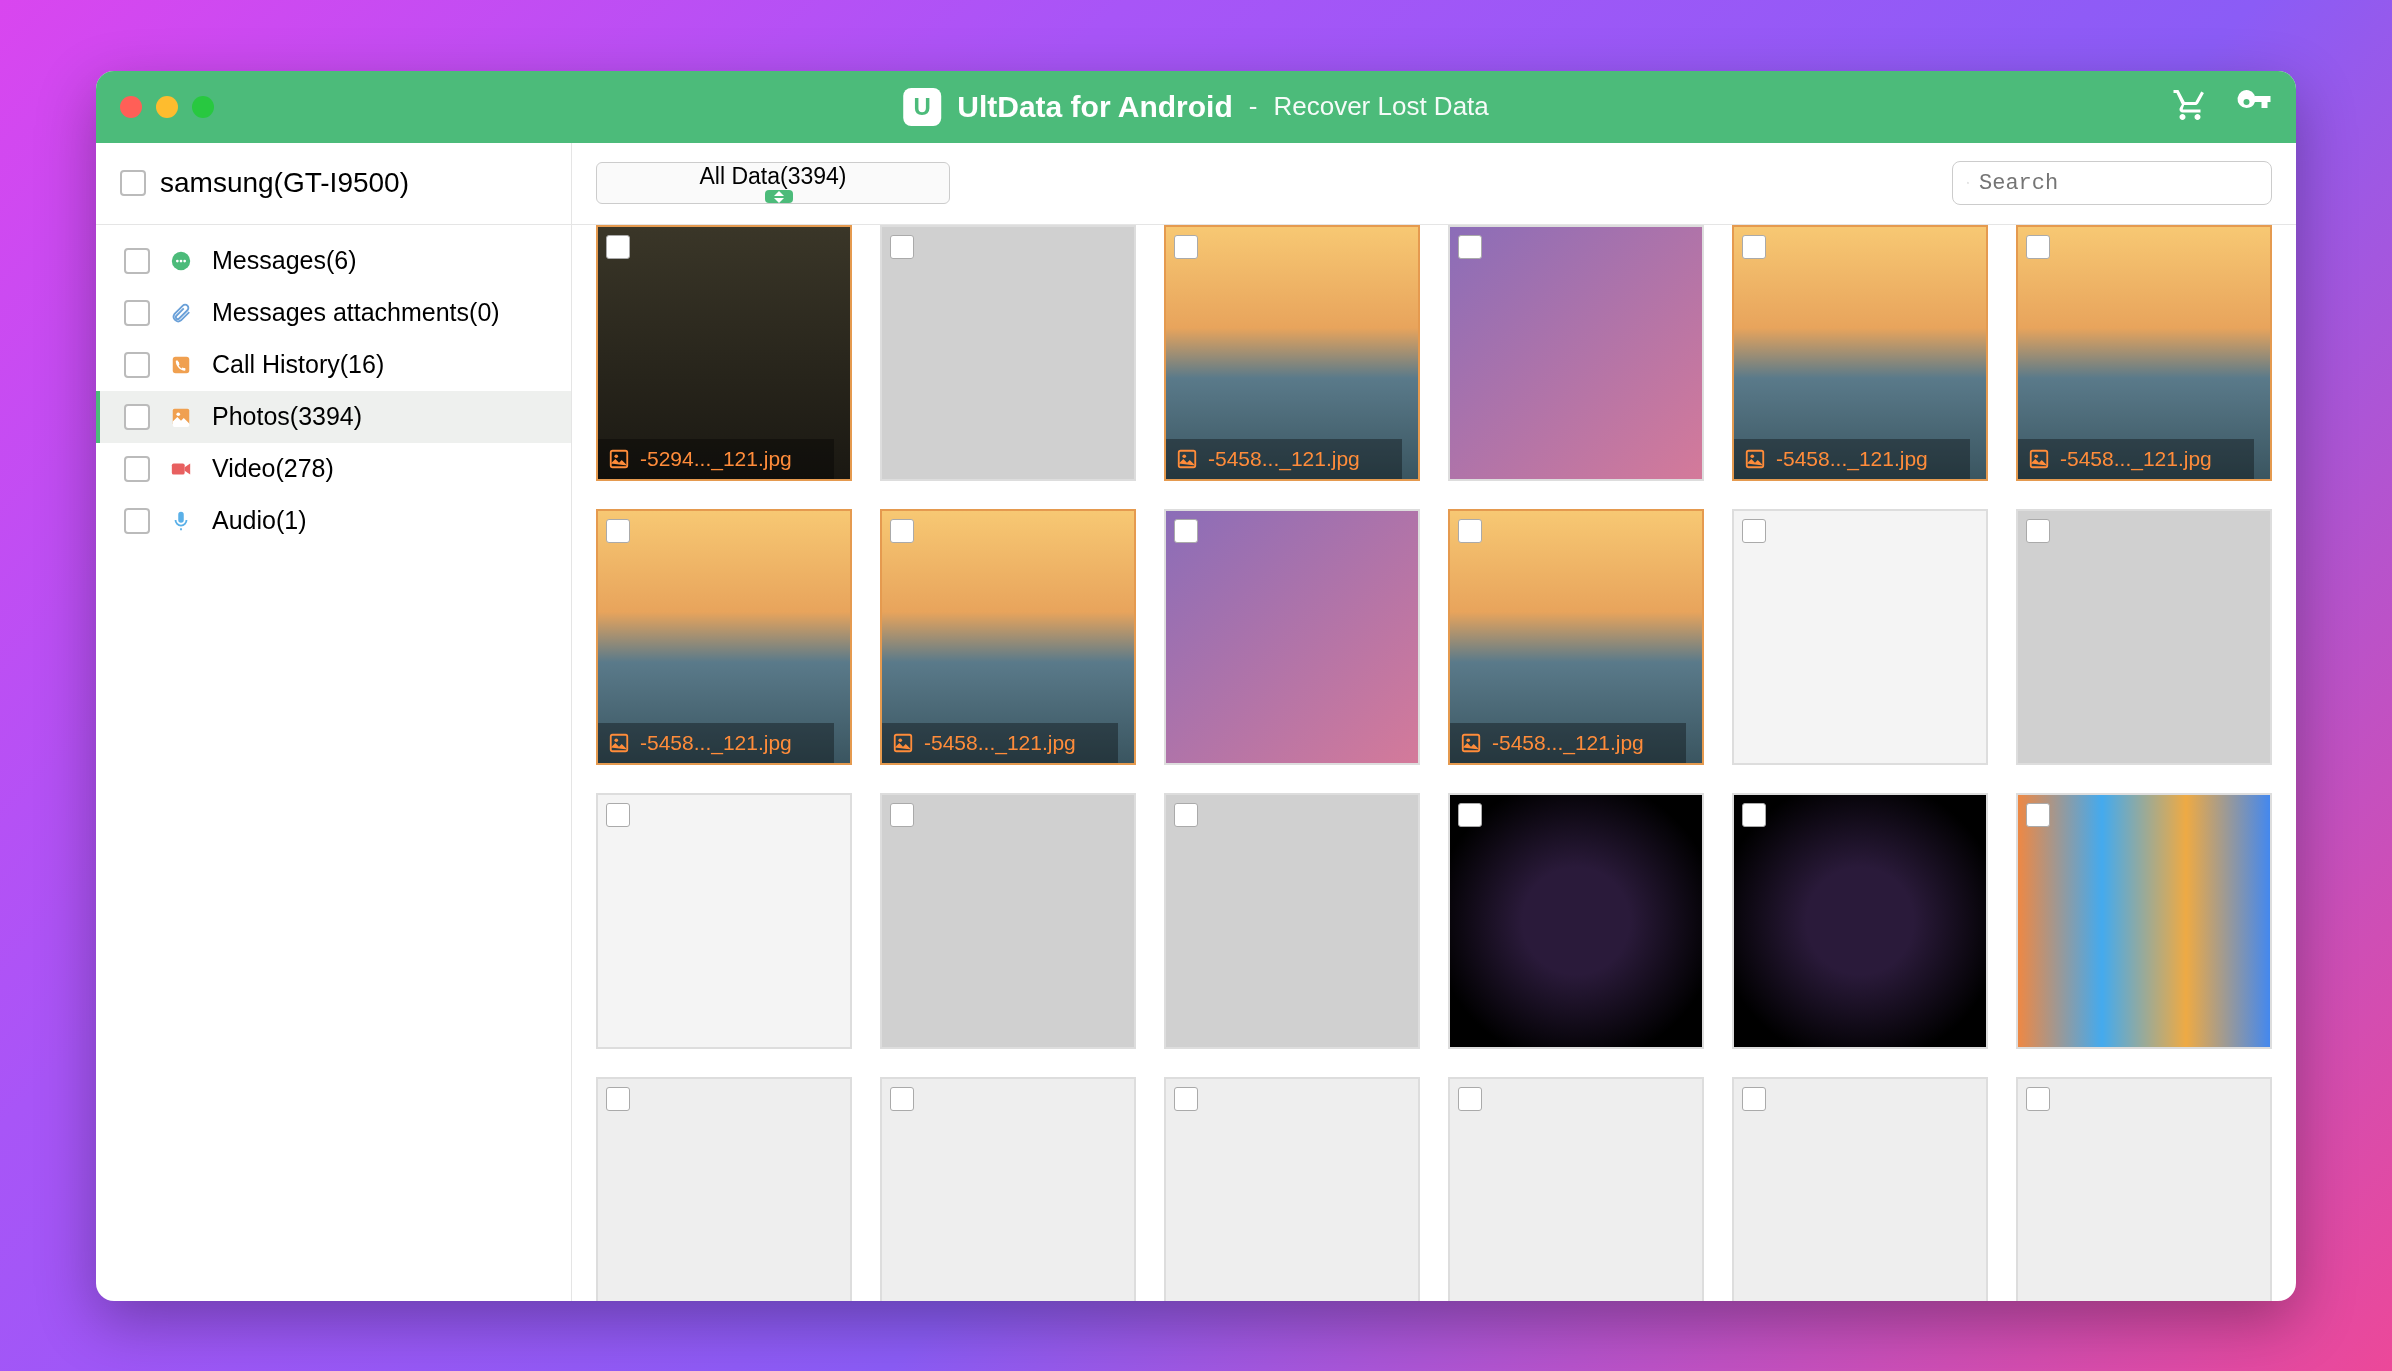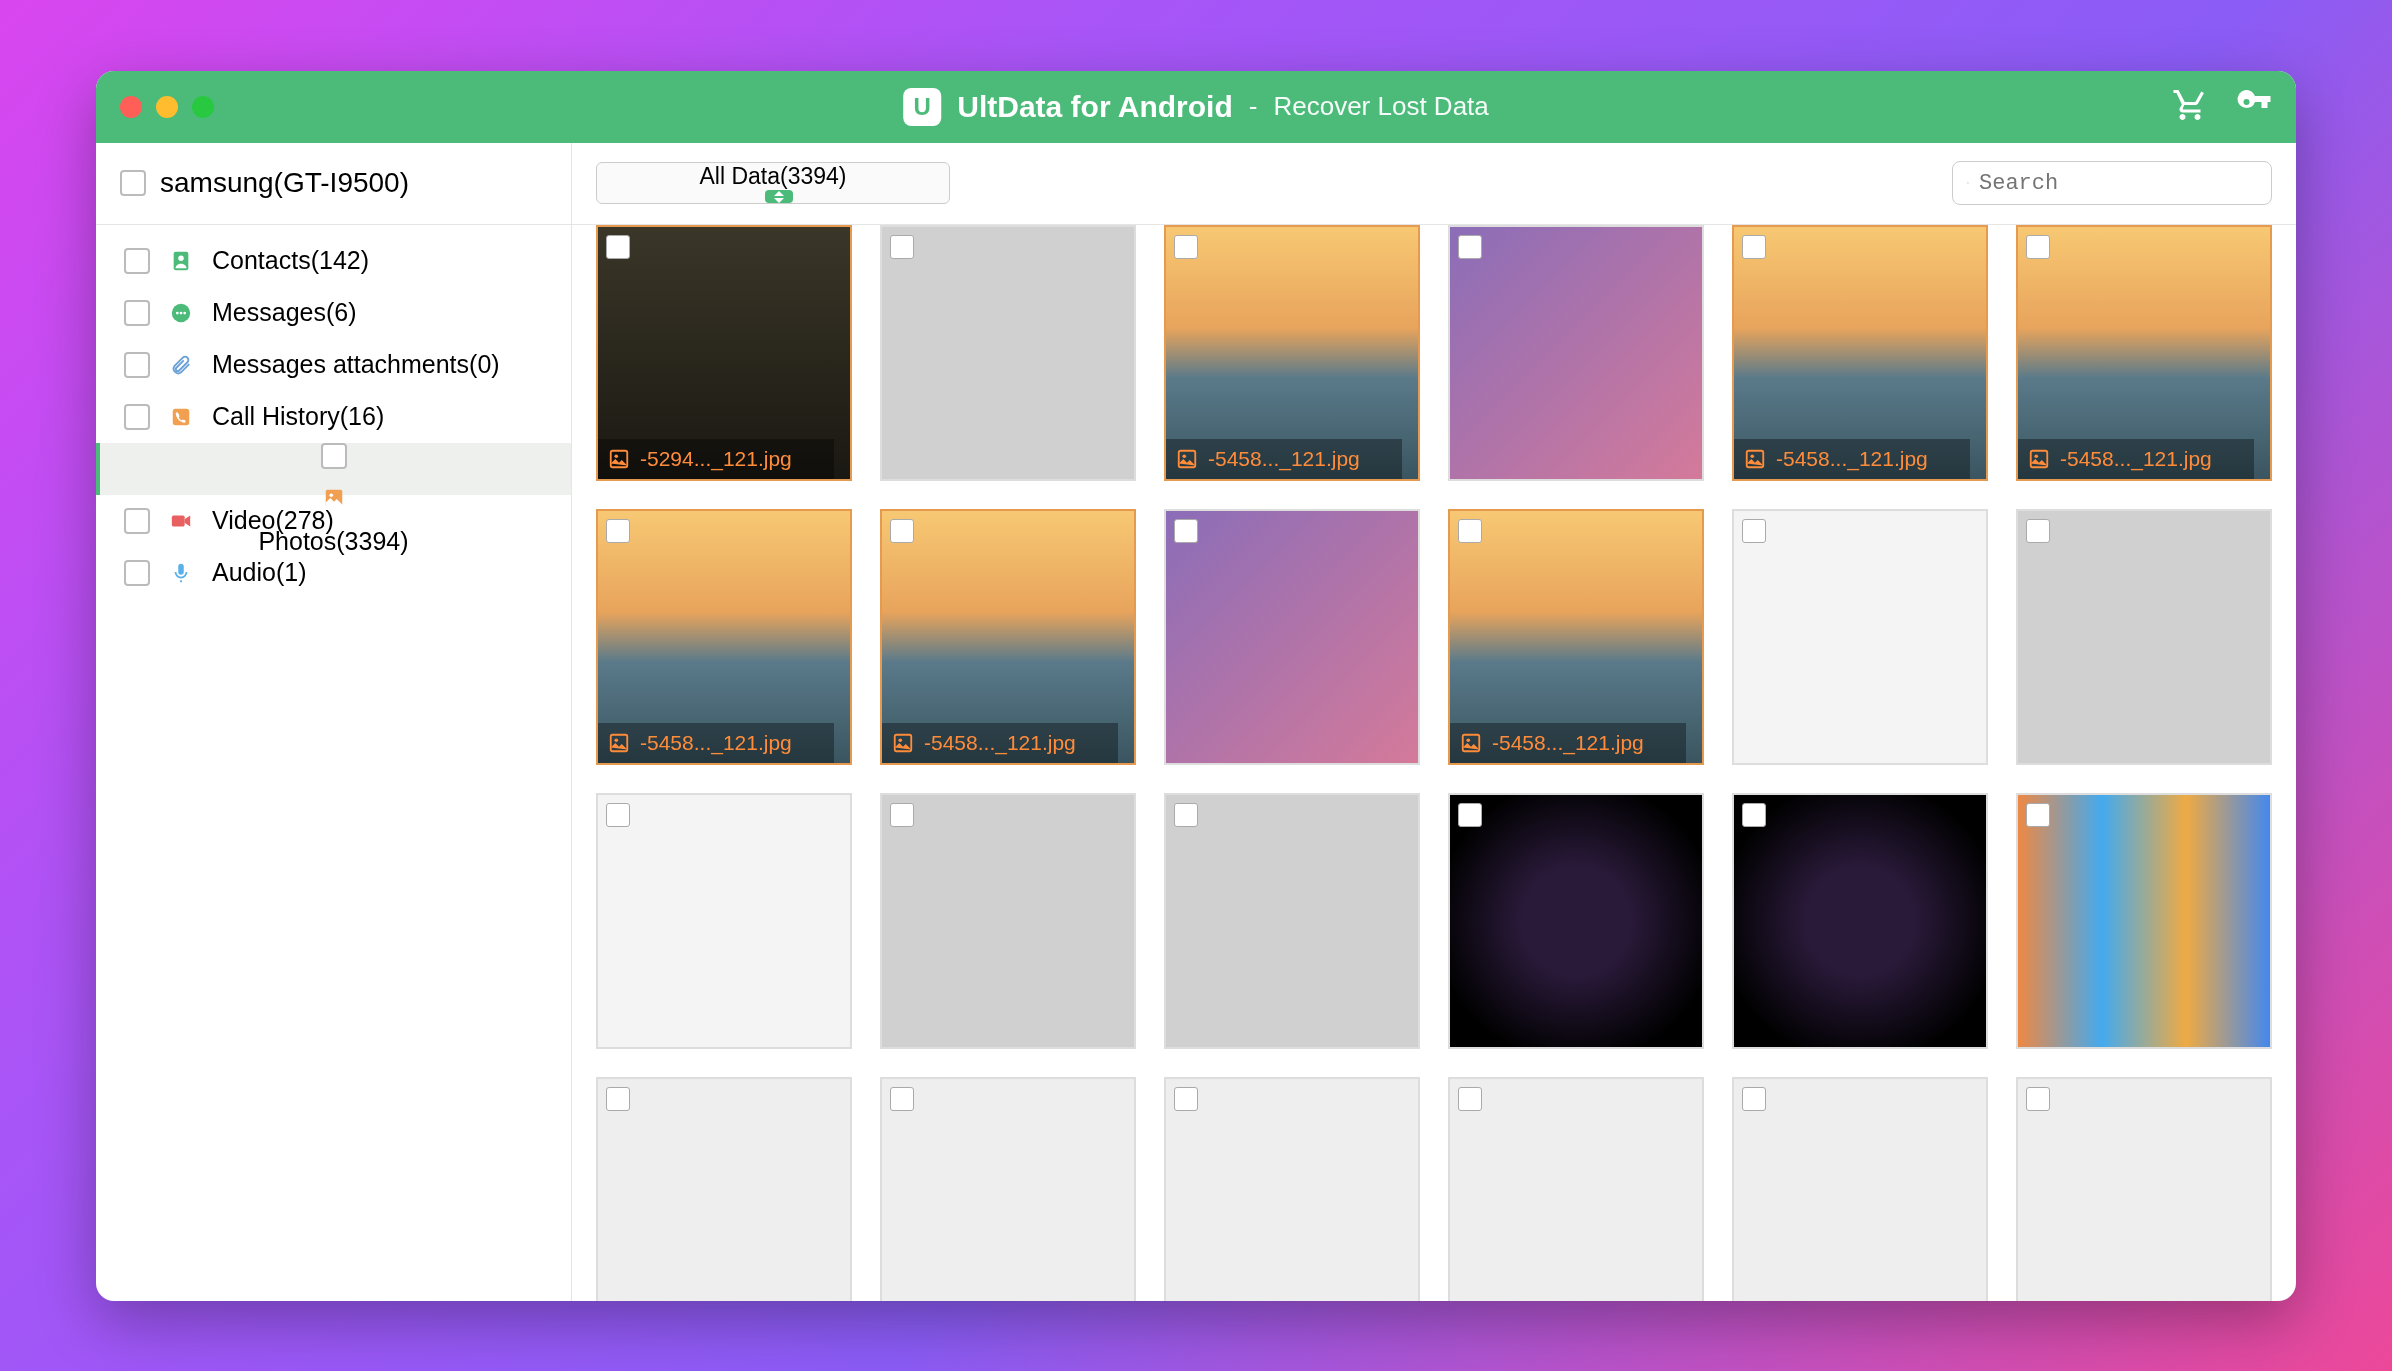--- a/index.html
+++ b/index.html
@@ -77,21 +77,21 @@
 .cat-list { padding-top: 10px; }
 .cat-item {
   height: 52px;
   display: flex;
   align-items: center;
   padding: 0 28px;
   gap: 18px;
   font-size: 25px;
   cursor: pointer;
 }
-.cat-item.active { background: #eef0ee; border-left: 4px solid #4cbb7a; padding-left: 24px; flex-direction: column; }
+.cat-item.active { background: #eef0ee; border-left: 4px solid #4cbb7a; padding-left: 24px; }
 .cat-icon { width: 26px; height: 26px; border-radius: 4px; display:flex; align-items:center; justify-content:center; }
 .cat-icon svg { width: 22px; height: 22px; }
 
 .main { flex: 1; display: flex; flex-direction: column; min-width: 0; }
 .toolbar {
   height: 82px;
   display: flex;
   align-items: center;
   padding: 0 24px;
   gap: 20px;
@@ -202,31 +202,20 @@
     <div class="sidebar">
       <div class="device-row">
         <div class="cbx"></div>
         <span>samsung(GT-I9500)</span>
       </div>
       <div class="cat-list" id="cat-list">
           <div class="cat-item">
             <div class="cbx"></div>
             <span class="cat-icon" style="color:#4cbb7a">
               <svg viewBox="0 0 24 24">
-                <rect x="4" y="2" width="16" height="20" rx="2" fill="currentColor"></rect>
-                <circle cx="12" cy="9" r="3" fill="#fff"></circle>
-                <path d="M6 20c0-3 3-5 6-5s6 2 6 5" fill="#fff"></path>
-              </svg>
-            </span>
-            <span>Contacts(142)</span>
-          </div>
-          <div class="cat-item">
-            <div class="cbx"></div>
-            <span class="cat-icon" style="color:#4cbb7a">
-              <svg viewBox="0 0 24 24">
                 <circle cx="12" cy="12" r="10" fill="currentColor"></circle>
                 <circle cx="8" cy="12" r="1.5" fill="#fff"></circle>
                 <circle cx="12" cy="12" r="1.5" fill="#fff"></circle>
                 <circle cx="16" cy="12" r="1.5" fill="#fff"></circle>
               </svg>
             </span>
             <span>Messages(6)</span>
           </div>
           <div class="cat-item">
             <div class="cbx"></div>

